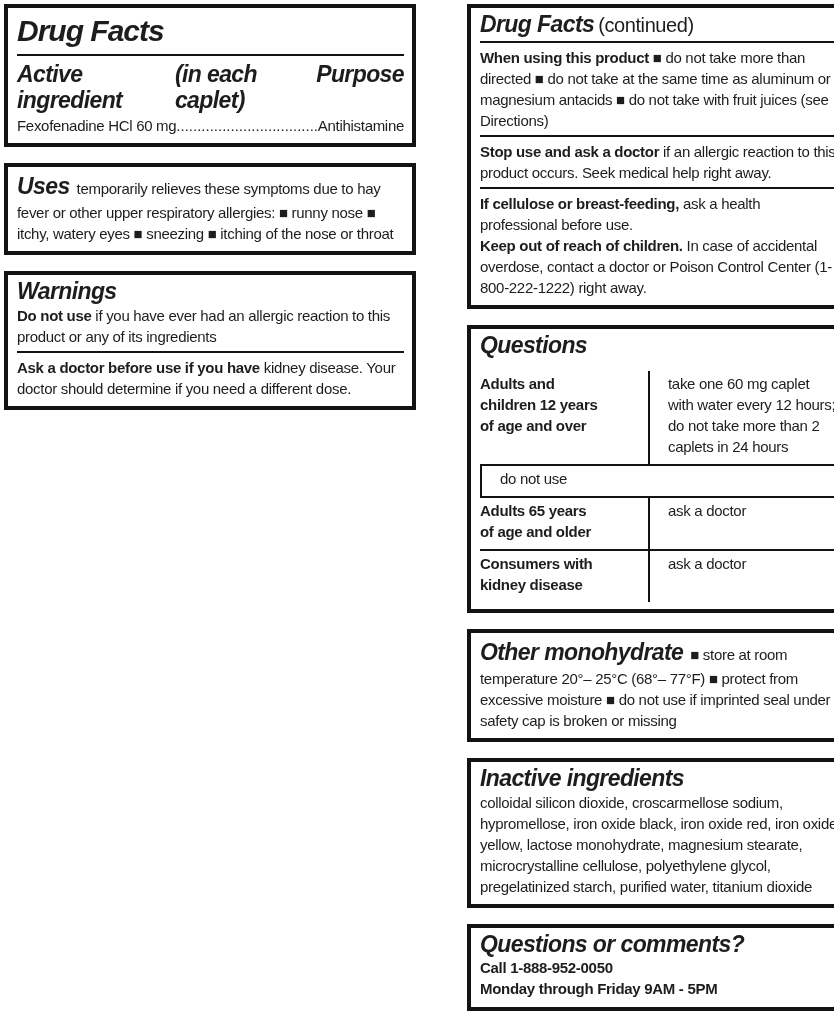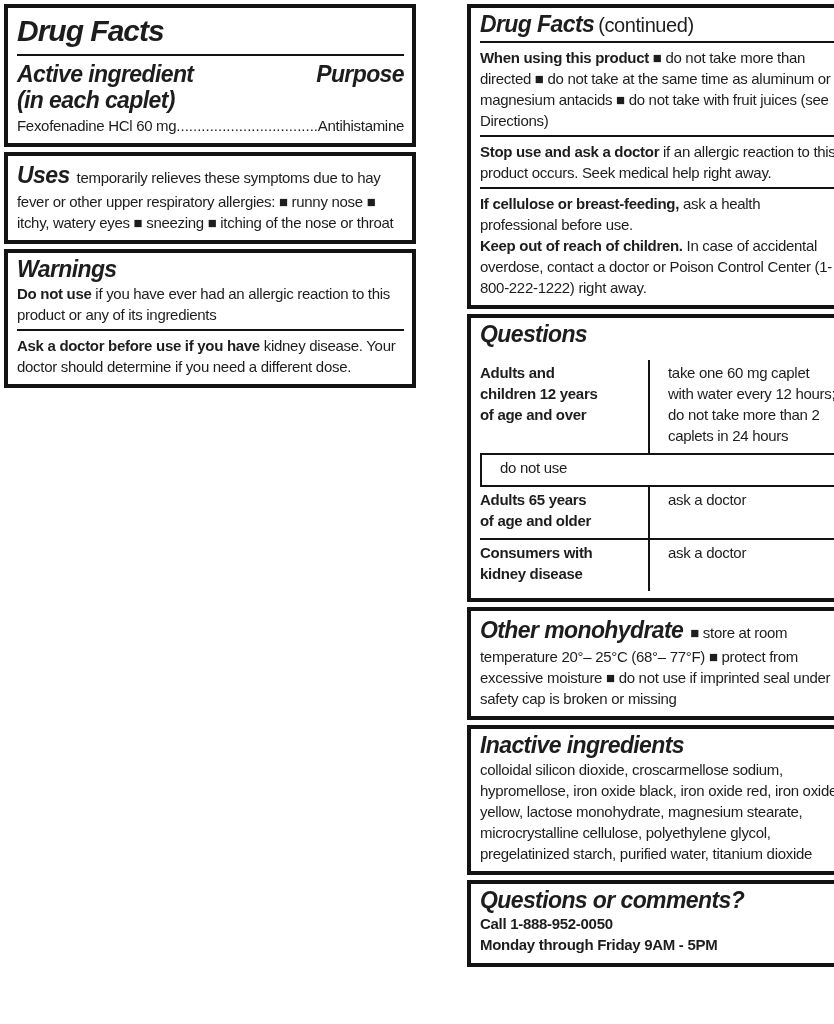--- a/index.html
+++ b/index.html
@@ -18,21 +18,21 @@
     position: relative;
     width: 834px;
     height: 1024px;
     background: #ffffff;
   }
   .col {
     position: absolute;
     top: 4px;
     display: flex;
     flex-direction: column;
-    gap: 5px;
+    gap: 16px;
   }
   .col-left  { left: 4px;  width: 412px; }
   .col-right { left: 467px; width: 386px; }
 
   .box {
     border: 4px solid #131313;
     background: #ffffff;
     padding: 3px 8px 7px 9px;
     box-sizing: border-box;
   }
@@ -82,21 +82,21 @@
     margin: 0;
   }
   .lead { font-weight: bold; }
 
   
   .ai-row {
     display: flex;
     justify-content: space-between;
     align-items: flex-start;
   }
-  .ai-headings { display: flex; flex-direction: column; }
+  .ai-headings { display: flex; }
   .ingredient-line {
     display: flex;
     align-items: flex-end;
     font-size: 15px;
     letter-spacing: -0.3px;
     line-height: 1.4;
     margin-top: 1px;
   }
   .ingredient-line .dots {
     flex: 1;

